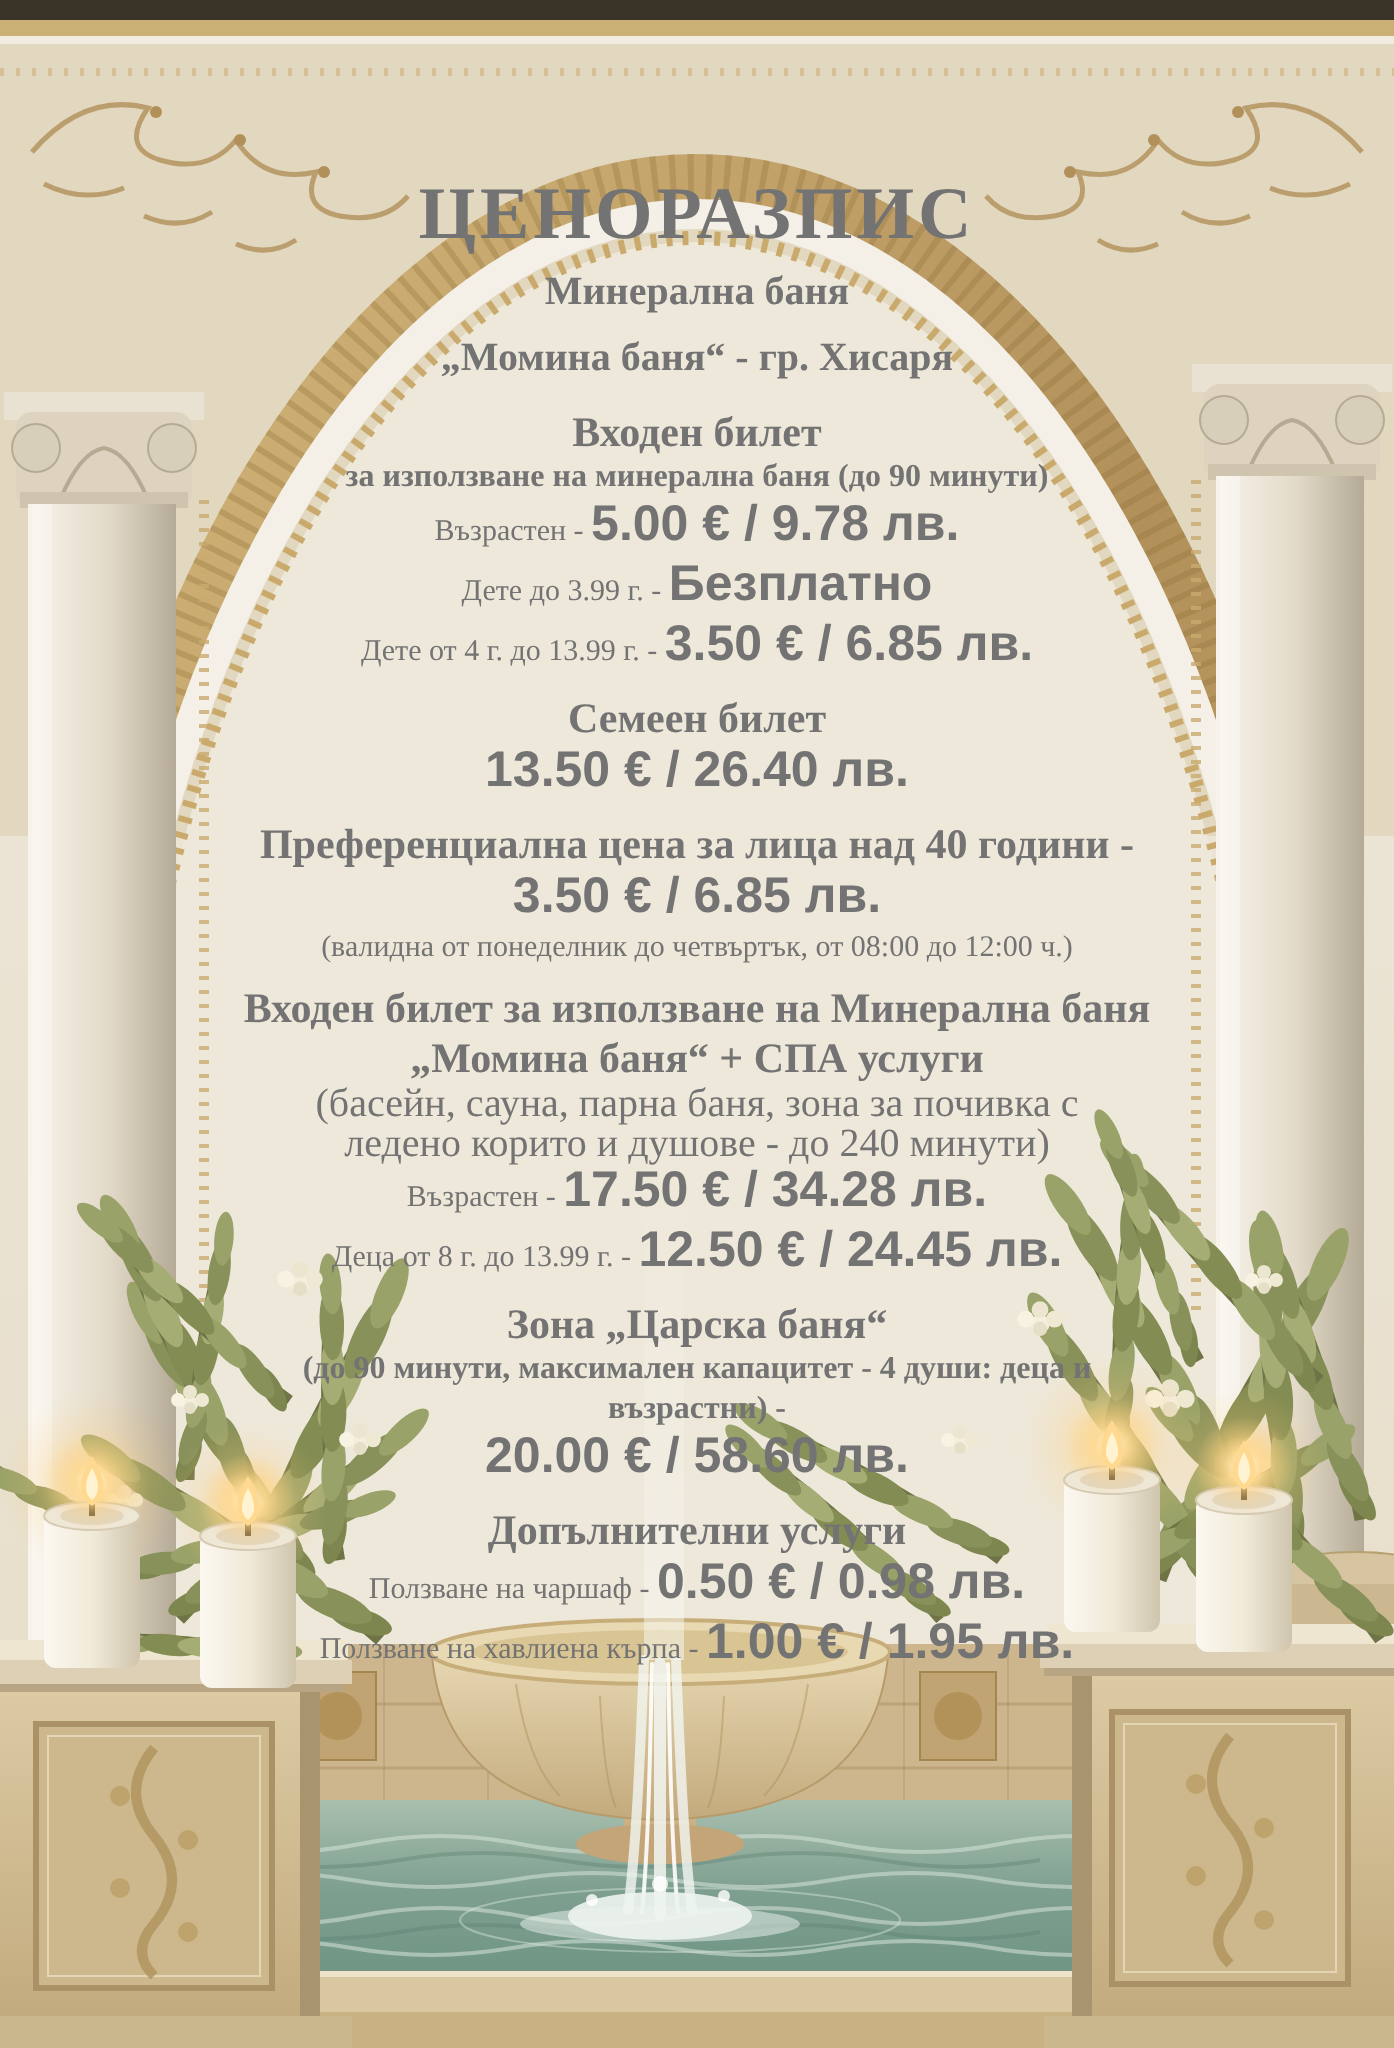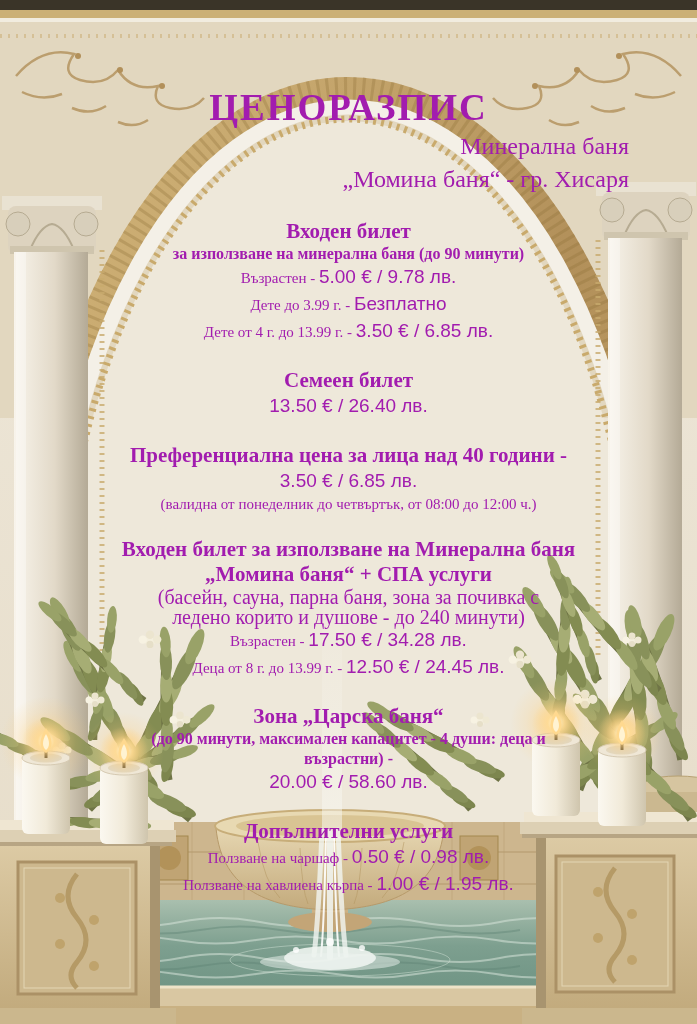--- a/index.html
+++ b/index.html
@@ -4,31 +4,31 @@
 <style>
   html,body{margin:0;padding:0;background:#6b655a;}
   .canvas{
     position:relative; width:697px; height:1024px; overflow:hidden;
     background:#e8e0cf; font-family:"Liberation Serif", serif;
   }
   .scene-svg{position:absolute; left:0; top:0; z-index:1;}
   
   .text-panel{
     position:absolute; left:68px; top:86px; width:561px; z-index:10;
-    text-align:center; color:#a21caf;
+    text-align:center; color:#737373;
   }
   .t1{font-size:37px; font-weight:bold; letter-spacing:2px; line-height:44px;}
-  .t2{font-size:24px; font-weight:normal; line-height:33px;text-align:right;}
-  .sec{margin-top:23px;}
+  .t2{font-size:20px; font-weight:bold; line-height:33px;}
+  .sec{margin-top:8px;}
   .h  {font-size:21px; font-weight:bold; line-height:25px;}
   .sh {font-size:16px; font-weight:bold; line-height:20px;}
   .shr{font-size:20px; line-height:20px;}
   .row{line-height:26px;}
   .lbl{font-size:15px;}
-  .price{font-size:19px; font-family:"Liberation Sans", sans-serif;}
+  .price{font-size:25px; font-family:"Liberation Sans", sans-serif;font-weight:bold;}
   .note{font-size:15px; line-height:19px;}
 </style>
 </head>
 <body>
 
 <div class="canvas">
 
   <svg class="scene-svg" width="697" height="1024" viewBox="0 0 697 1024">
     <defs>
       <linearGradient id="wallG" x1="0" y1="0" x2="0" y2="1">

